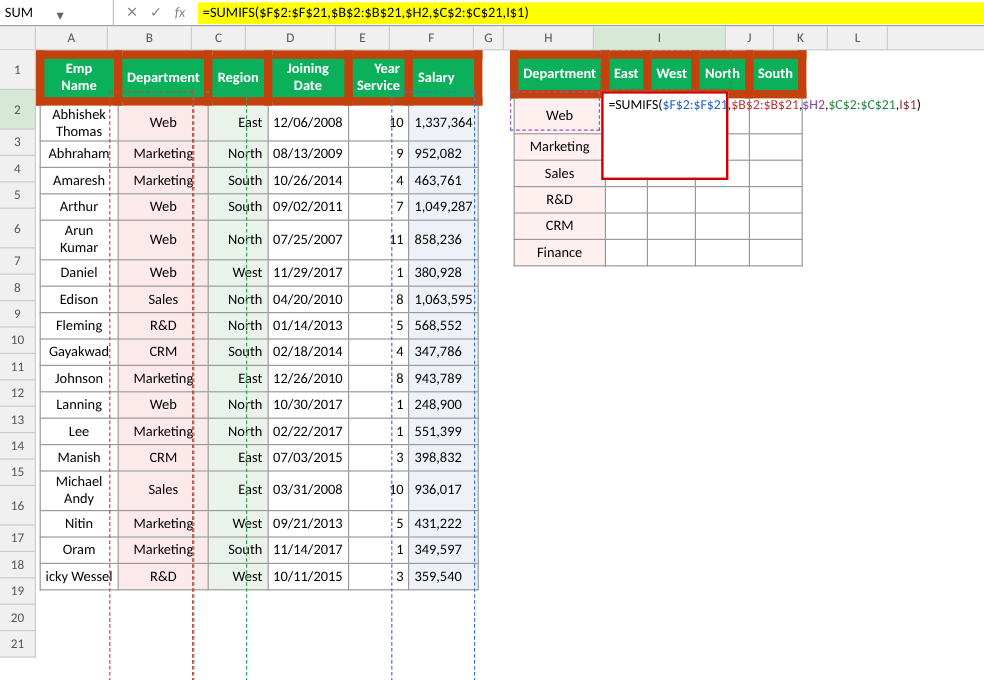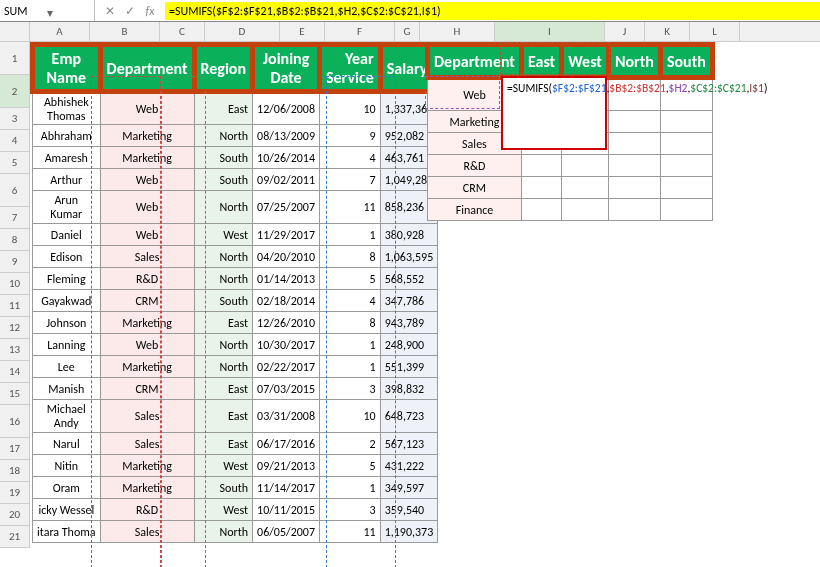--- a/index.html
+++ b/index.html
@@ -25,21 +25,21 @@
   .rows { display: flex; }
   .row-h-col { width: 30px; background: #f0f0f0; }
   .row-h { height: 22px; text-align: center; line-height: 22px; color: #555; border-bottom: 1px solid #ccc; border-right: 1px solid #ccc; font-size: 11px; }
   .row-h.tall { height: 33px; line-height: 33px; }
   .row-h.sel { background: #d6e9d6; }
 
   .cells { position: relative; }
 
   table { border-collapse: collapse; position: absolute; }
   td { border: 1px solid #999; height: 22px; padding: 0 4px; font-size: 12px; white-space: nowrap; overflow: hidden; }
-  th { border: 5px solid #c2410c; background: #0bb05a; color: #fff; font-weight: bold; text-align: center; padding: 2px 4px; height: 33px; font-size: 16px; }
+  th { border: 7px solid #c2410c; background: #0bb05a; color: #fff; font-weight: bold; text-align: center; padding: 2px 4px; height: 33px; font-size: 12px; }
 
   
   .main td:nth-child(1), .main th:nth-child(1) { width: 60px; text-align: center; }
   .main td:nth-child(2), .main th:nth-child(2) { width: 70px; text-align: center; }
   .main td:nth-child(3), .main th:nth-child(3) { width: 45px; text-align: right; }
   .main td:nth-child(4), .main th:nth-child(4) { width: 75px; text-align: center; }
   .main td:nth-child(5), .main th:nth-child(5) { width: 45px; text-align: right; }
   .main td:nth-child(6), .main th:nth-child(6) { width: 70px; text-align: left; }
 
   .main td:nth-child(2) { background: #fce9e9; }
@@ -261,29 +261,21 @@
               <td>07/03/2015</td>
               <td>3</td>
               <td>398,832</td>
             </tr>
             <tr class="tall">
               <td>Michael<br>Andy</td>
               <td>Sales</td>
               <td>East</td>
               <td>03/31/2008</td>
               <td>10</td>
-              <td>648,723</td>
-            </tr>
-            <tr>
-              <td>Narul</td>
-              <td>Sales</td>
-              <td>East</td>
-              <td>06/17/2016</td>
-              <td>2</td>
-              <td>567,123</td>
+              <td>936,017</td>
             </tr>
             <tr>
               <td>Nitin</td>
               <td>Marketing</td>
               <td>West</td>
               <td>09/21/2013</td>
               <td>5</td>
               <td>431,222</td>
             </tr>
             <tr>
@@ -294,28 +286,20 @@
               <td>1</td>
               <td>349,597</td>
             </tr>
             <tr>
               <td>icky Wessel</td>
               <td>R&amp;D</td>
               <td>West</td>
               <td>10/11/2015</td>
               <td>3</td>
               <td>359,540</td>
-            </tr>
-            <tr>
-              <td>itara Thoma</td>
-              <td>Sales</td>
-              <td>North</td>
-              <td>06/05/2007</td>
-              <td>11</td>
-              <td>1,190,373</td>
             </tr>
           </tbody>
       </table>
 
       <table class="summary" style="top:0;">
         <thead>
             <tr class="tall" id="sum-head">
               <th>Department</th>
               <th>East</th>
               <th>West</th>

